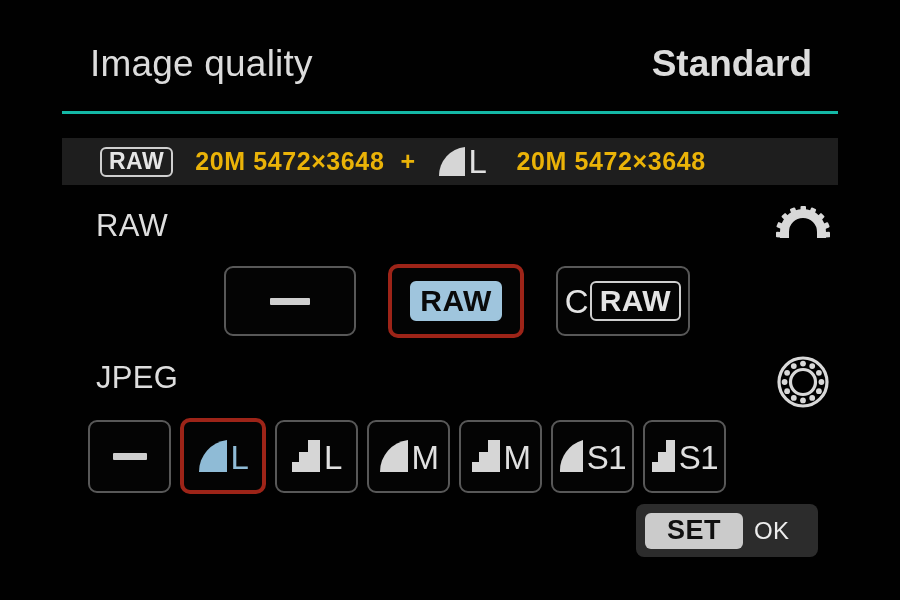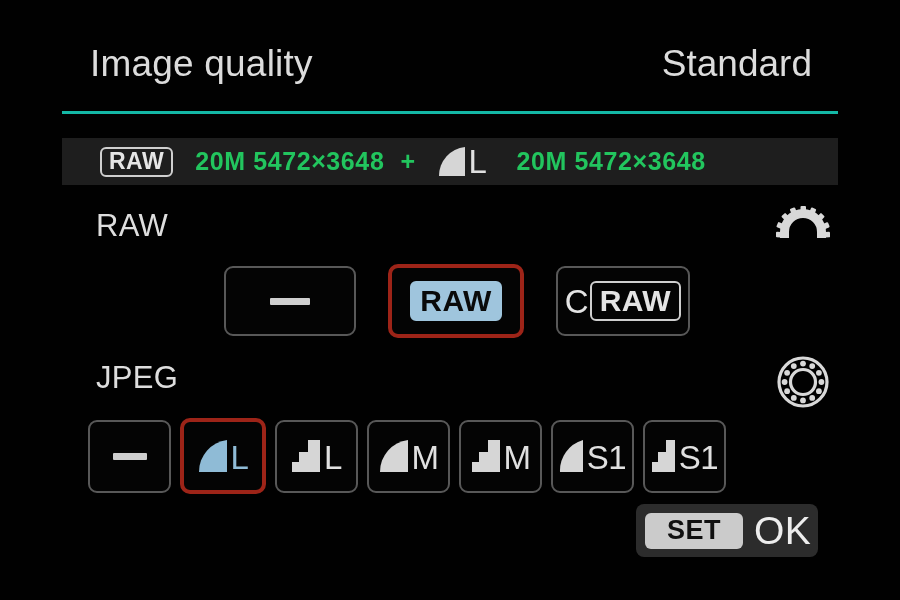--- a/index.html
+++ b/index.html
@@ -41,21 +41,21 @@
     font-size: 37px;
     font-weight: 400;
     letter-spacing: 0.2px;
     color: #dcdcdc;
     line-height: 1.08;
     padding-left: 28px;
   }
 
   .hdr-mode {
     font-size: 37px;
-    font-weight: 400;
+    font-weight: 700;
     color: #dcdcdc;
     line-height: 1.08;
     padding-right: 26px;
   }
 
   
   #infobar {
     position: absolute;
     left: 62px;
     top: 138px;
@@ -80,21 +80,21 @@
     color: #e6e6e6;
     font-size: 23px;
     font-weight: 700;
     letter-spacing: 0.5px;
     line-height: 1;
   }
 
   .info-text {
     font-size: 25px;
     font-weight: 700;
-    color: #22c55e;
+    color: #eab308;
     letter-spacing: 0.6px;
     white-space: nowrap;
   }
 
   .gap-sm { width: 16px; }
   .gap-md { width: 22px; }
   .gap-lg { width: 30px; }
 
   
   .section-label {
@@ -249,21 +249,21 @@
     background: #cbcbcb;
     border-radius: 6px;
     color: #101010;
     font-size: 27px;
     font-weight: 700;
     letter-spacing: 0.5px;
     line-height: 1;
   }
 
   .ok-text {
-    font-size: 39px;
+    font-size: 24px;
     font-weight: 400;
     color: #ededed;
     letter-spacing: 0.3px;
   }
 </style>
 </head>
 <body>
 
 <div id="screen">
 

